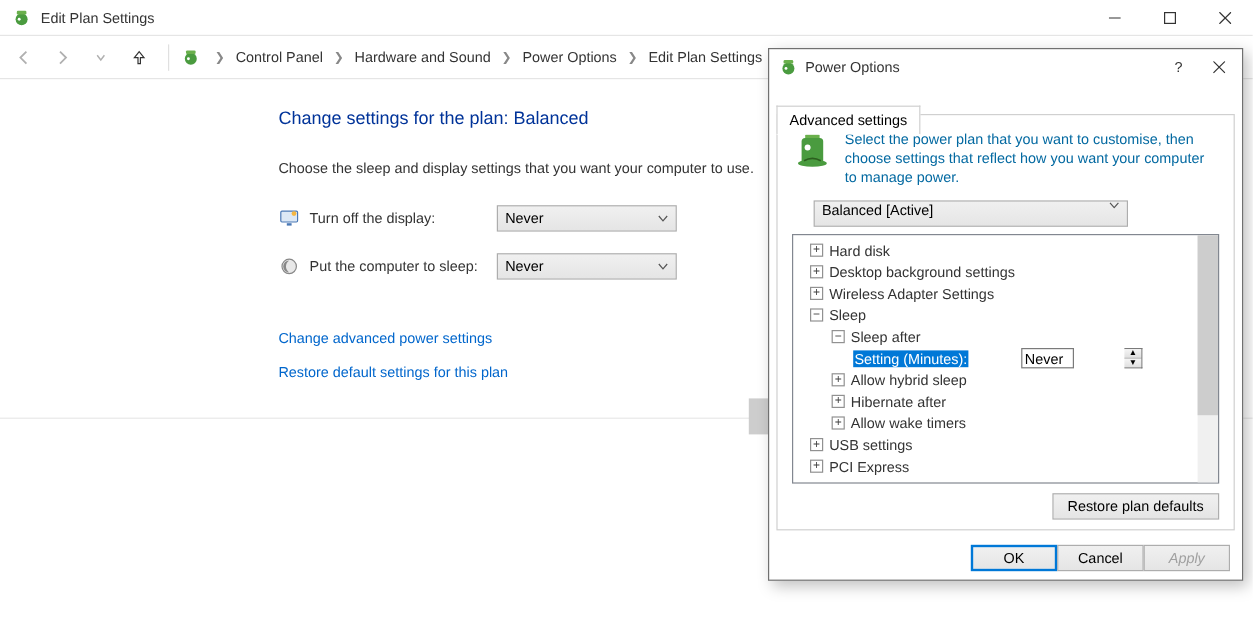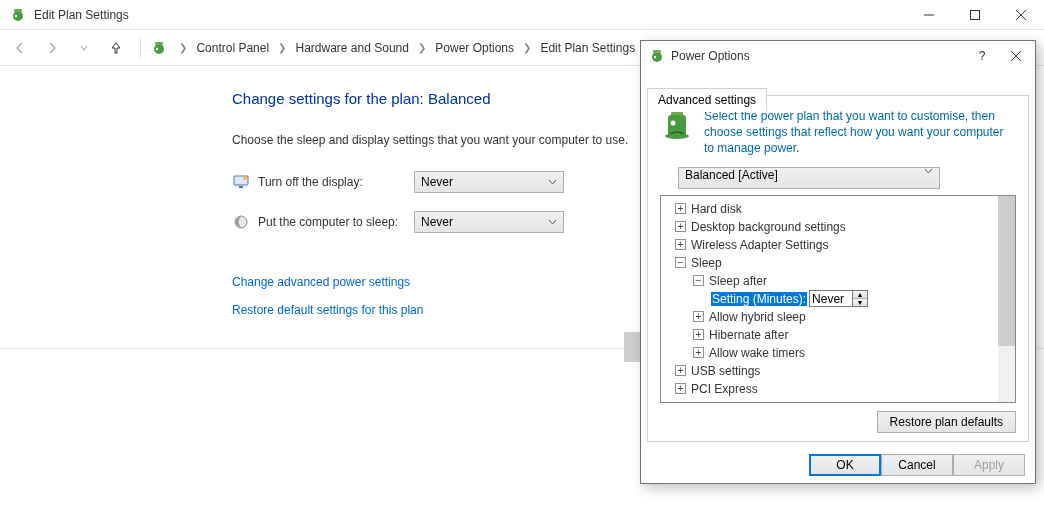--- a/index.html
+++ b/index.html
@@ -48,30 +48,30 @@
 .tree-wrap { border: 1px solid #828790; flex:1; position:relative; display:flex; }
 .tree { flex:1; padding: 4px 2px; overflow:hidden; }
 .tree-scrollbar { width: 17px; background: #f0f0f0; position: relative; }
 .tree-scrollbar .thumb { position:absolute; top:0; left:0; right:0; height: 150px; background:#cdcdcd; }
 .tree-row { display:flex; align-items:center; height: 18px; }
 .tree-toggle { width: 11px; height: 11px; border:1px solid #919191; margin-right: 5px; display:flex; align-items:center; justify-content:center; font-size:10px; line-height:1; color:#404040; background:#fff;}
 .tree-label { color:#333; white-space:nowrap; }
 .tree-label.cut { overflow:hidden; }
 .indent1 { margin-left: 12px; }
 .indent2 { margin-left: 30px; }
-.indent3 { margin-left: 48px; }
+.indent3 { margin-left: 48px; gap: 42px; }
 .selected { background:#0078d7; color:#fff; padding: 0 1px; }
 .val-input { border:1px solid #7a7a7a; height:17px; width:44px; padding: 0 2px; margin-left: 2px; display:inline-flex; align-items:center; }
 .spinner { width:15px; height:17px; border:1px solid #7a7a7a; border-left:none; display:flex; flex-direction:column; }
 .spinner div { flex:1; display:flex; align-items:center; justify-content:center; font-size:7px; background:linear-gradient(#f5f5f5,#e0e0e0); }
 .spinner div:first-child{ border-bottom:1px solid #b0b0b0;}
 .restore-row { display:flex; justify-content:flex-end; margin-top:8px;}
 .btn { min-width: 72px; height: 22px; border:1px solid #adadad; background: linear-gradient(#f0f0f0,#e5e5e5); padding: 0 12px; display:flex; align-items:center; justify-content:center; }
 .btn.primary { border:2px solid #0078d7; }
-.btn.disabled { color:#a0a0a0; }
+.btn.disabled { color:#a0a0a0;font-style:italic; }
 .dlg-buttons { display:flex; justify-content:flex-end; gap: 0; padding: 6px 10px 10px 0;}
 .scroll-stub { position:absolute; left:624px; top:332px; width:16px; height:30px; background:#cdcdcd;}
 
 svg { display:block; }
 </style>
 </head>
 <body>
 
 <div class="main-titlebar">
   <span class="icon">

